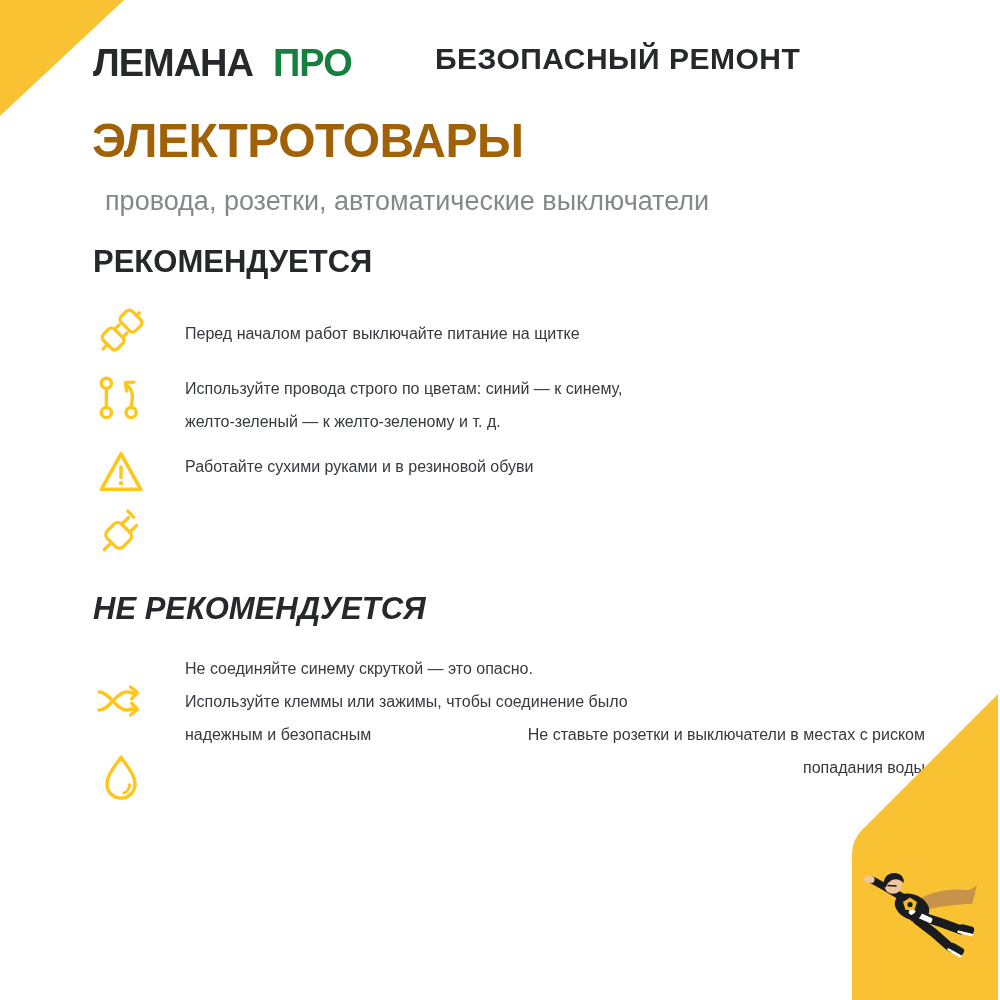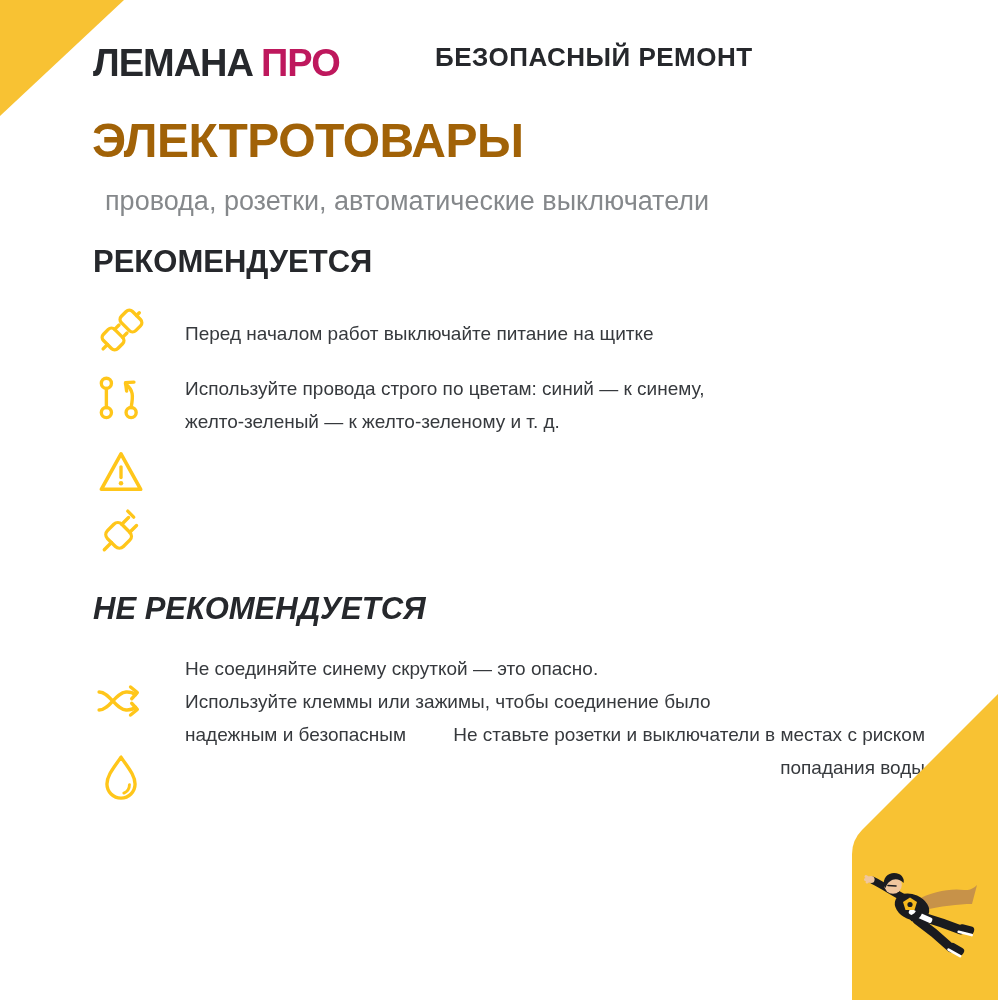--- a/index.html
+++ b/index.html
@@ -20,24 +20,24 @@
   .corner-br{
     position:absolute;right:0;bottom:0;width:148px;height:306px;
   }
 
   
   .logo{
     position:absolute;left:93px;top:44px;
     font-size:38px;font-weight:bold;letter-spacing:-1px;line-height:1;
     color:#26282c;white-space:nowrap;
   }
-  .logo .pro{color:#be185d;margin-left:8px;}
+  .logo .pro{color:#15803d;margin-left:20px;}
   .header-title{
     position:absolute;left:435px;top:44px;margin:0;
-    font-size:26px;font-weight:bold;letter-spacing:0.5px;line-height:1;
+    font-size:30px;font-weight:bold;letter-spacing:0.5px;line-height:1;
     color:#26282c;white-space:nowrap;
   }
 
   
   .category-title{
     position:absolute;left:92px;top:117px;margin:0;
     font-size:48px;font-weight:bold;letter-spacing:-0.5px;line-height:1;
     color:#a16207;white-space:nowrap;
   }
   .category-subtitle{
@@ -51,21 +51,21 @@
     font-size:31px;font-weight:bold;letter-spacing:0;line-height:1;
     color:#26282c;white-space:nowrap;
   }
   #rec-heading{top:246px;}
   #nrec-heading{top:593px;font-style:italic;}
 
   
   .item-icon{position:absolute;left:94px;width:54px;height:54px;}
   .item-text{
     position:absolute;left:185px;margin:0;width:740px;
-    font-size:19px;line-height:33px;color:#36393d;
+    font-size:16px;line-height:33px;color:#36393d;
     white-space:pre-line;
   }
   #icon-1{top:304px;} #text-1{top:317px;}
   #icon-2{top:372px;} #text-2{top:372px;}
   #icon-3{top:446px;} #text-3{top:450px;}
   #icon-4{top:506px;} #text-4{top:516px;}
   #icon-5{top:674px;} #text-5{top:652px;}
   #icon-6{top:752px;} #text-6{top:718px;text-align:right;}
 
   .item-icon svg{display:block;width:100%;height:100%;}
@@ -121,20 +121,21 @@
 
   <span class="item-icon" id="icon-3">
     <svg viewBox="0 0 48 48">
       <g class="ic">
         <path d="M24 7 L41.5 38.5 L6.5 38.5 Z" stroke-width="3.2"></path>
         <line x1="24" y1="18.5" x2="24" y2="28"></line>
       </g>
       <circle class="ic-fill" cx="24" cy="33.2" r="2"></circle>
     </svg>
   </span>
+  <p class="item-text" id="text-3">Работайте сухими руками и в резиновой обуви</p>
 
   <span class="item-icon" id="icon-4">
     <svg viewBox="0 0 48 48">
       <g class="ic" transform="rotate(-45 24 24)">
         <line x1="3" y1="24" x2="12" y2="24"></line>
         <rect x="12" y="14" width="18" height="20" rx="5"></rect>
         <line x1="30" y1="19" x2="38.5" y2="19"></line>
         <line x1="30" y1="29" x2="38.5" y2="29"></line>
         <line x1="42" y1="14.5" x2="42" y2="22"></line>
       </g>

